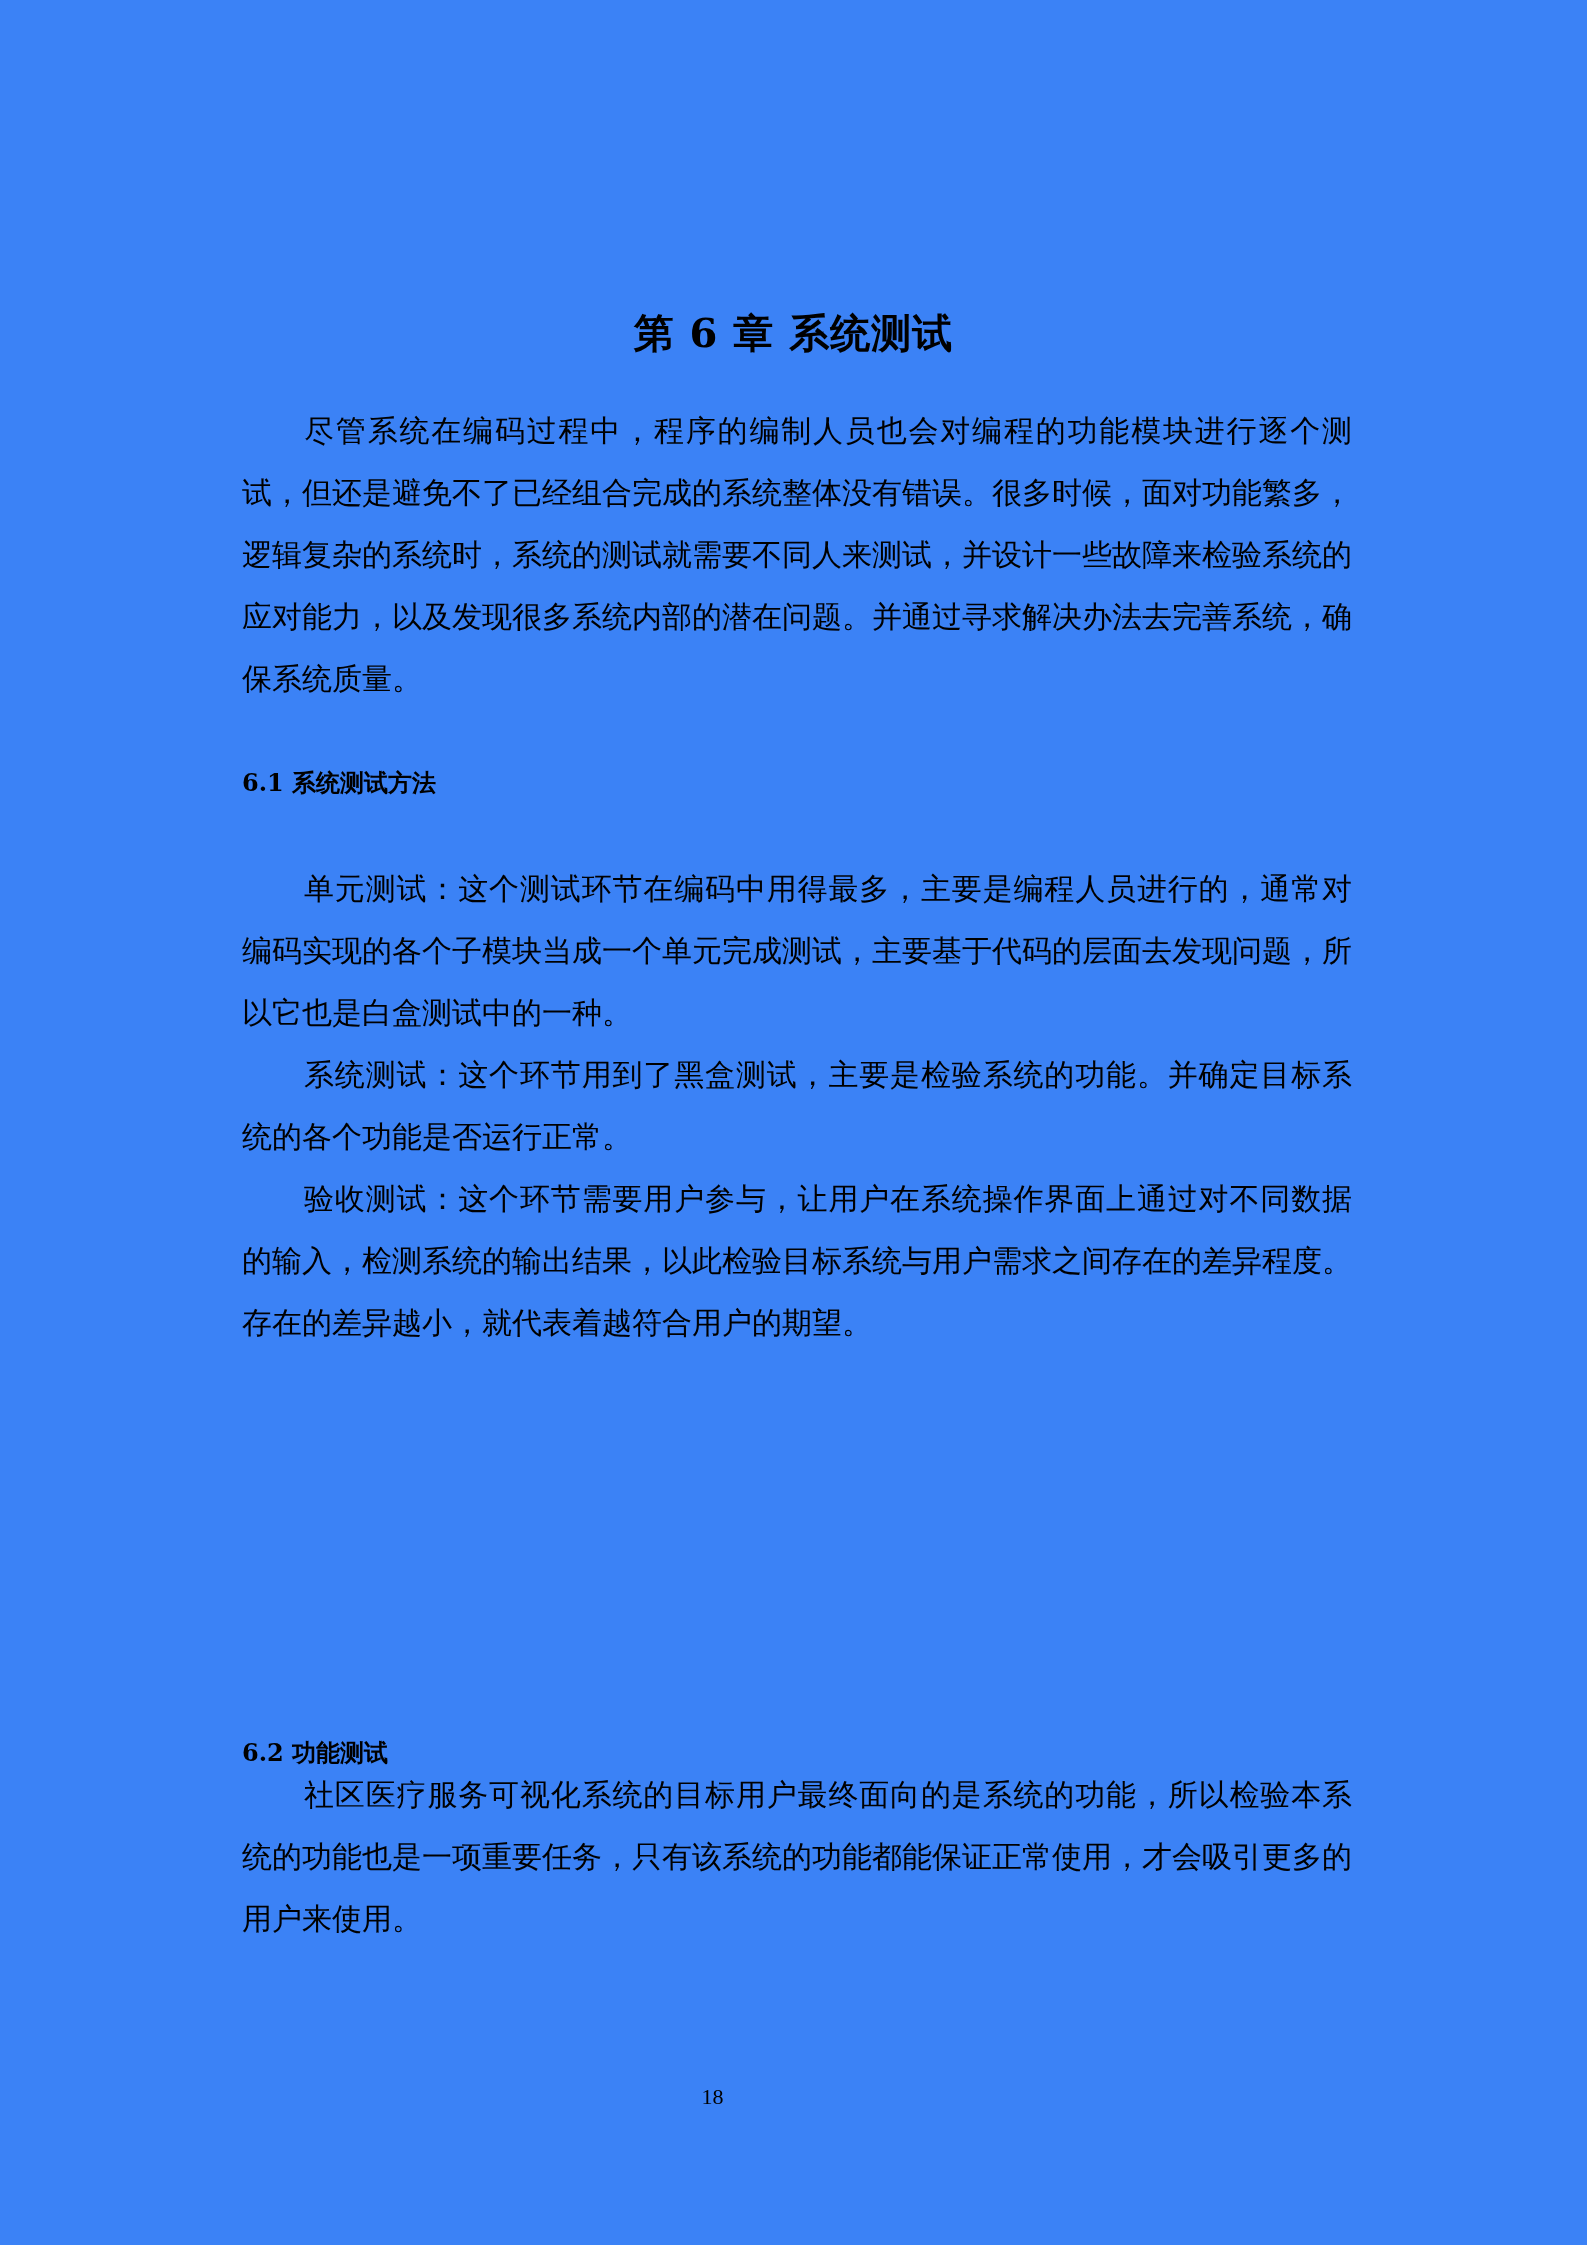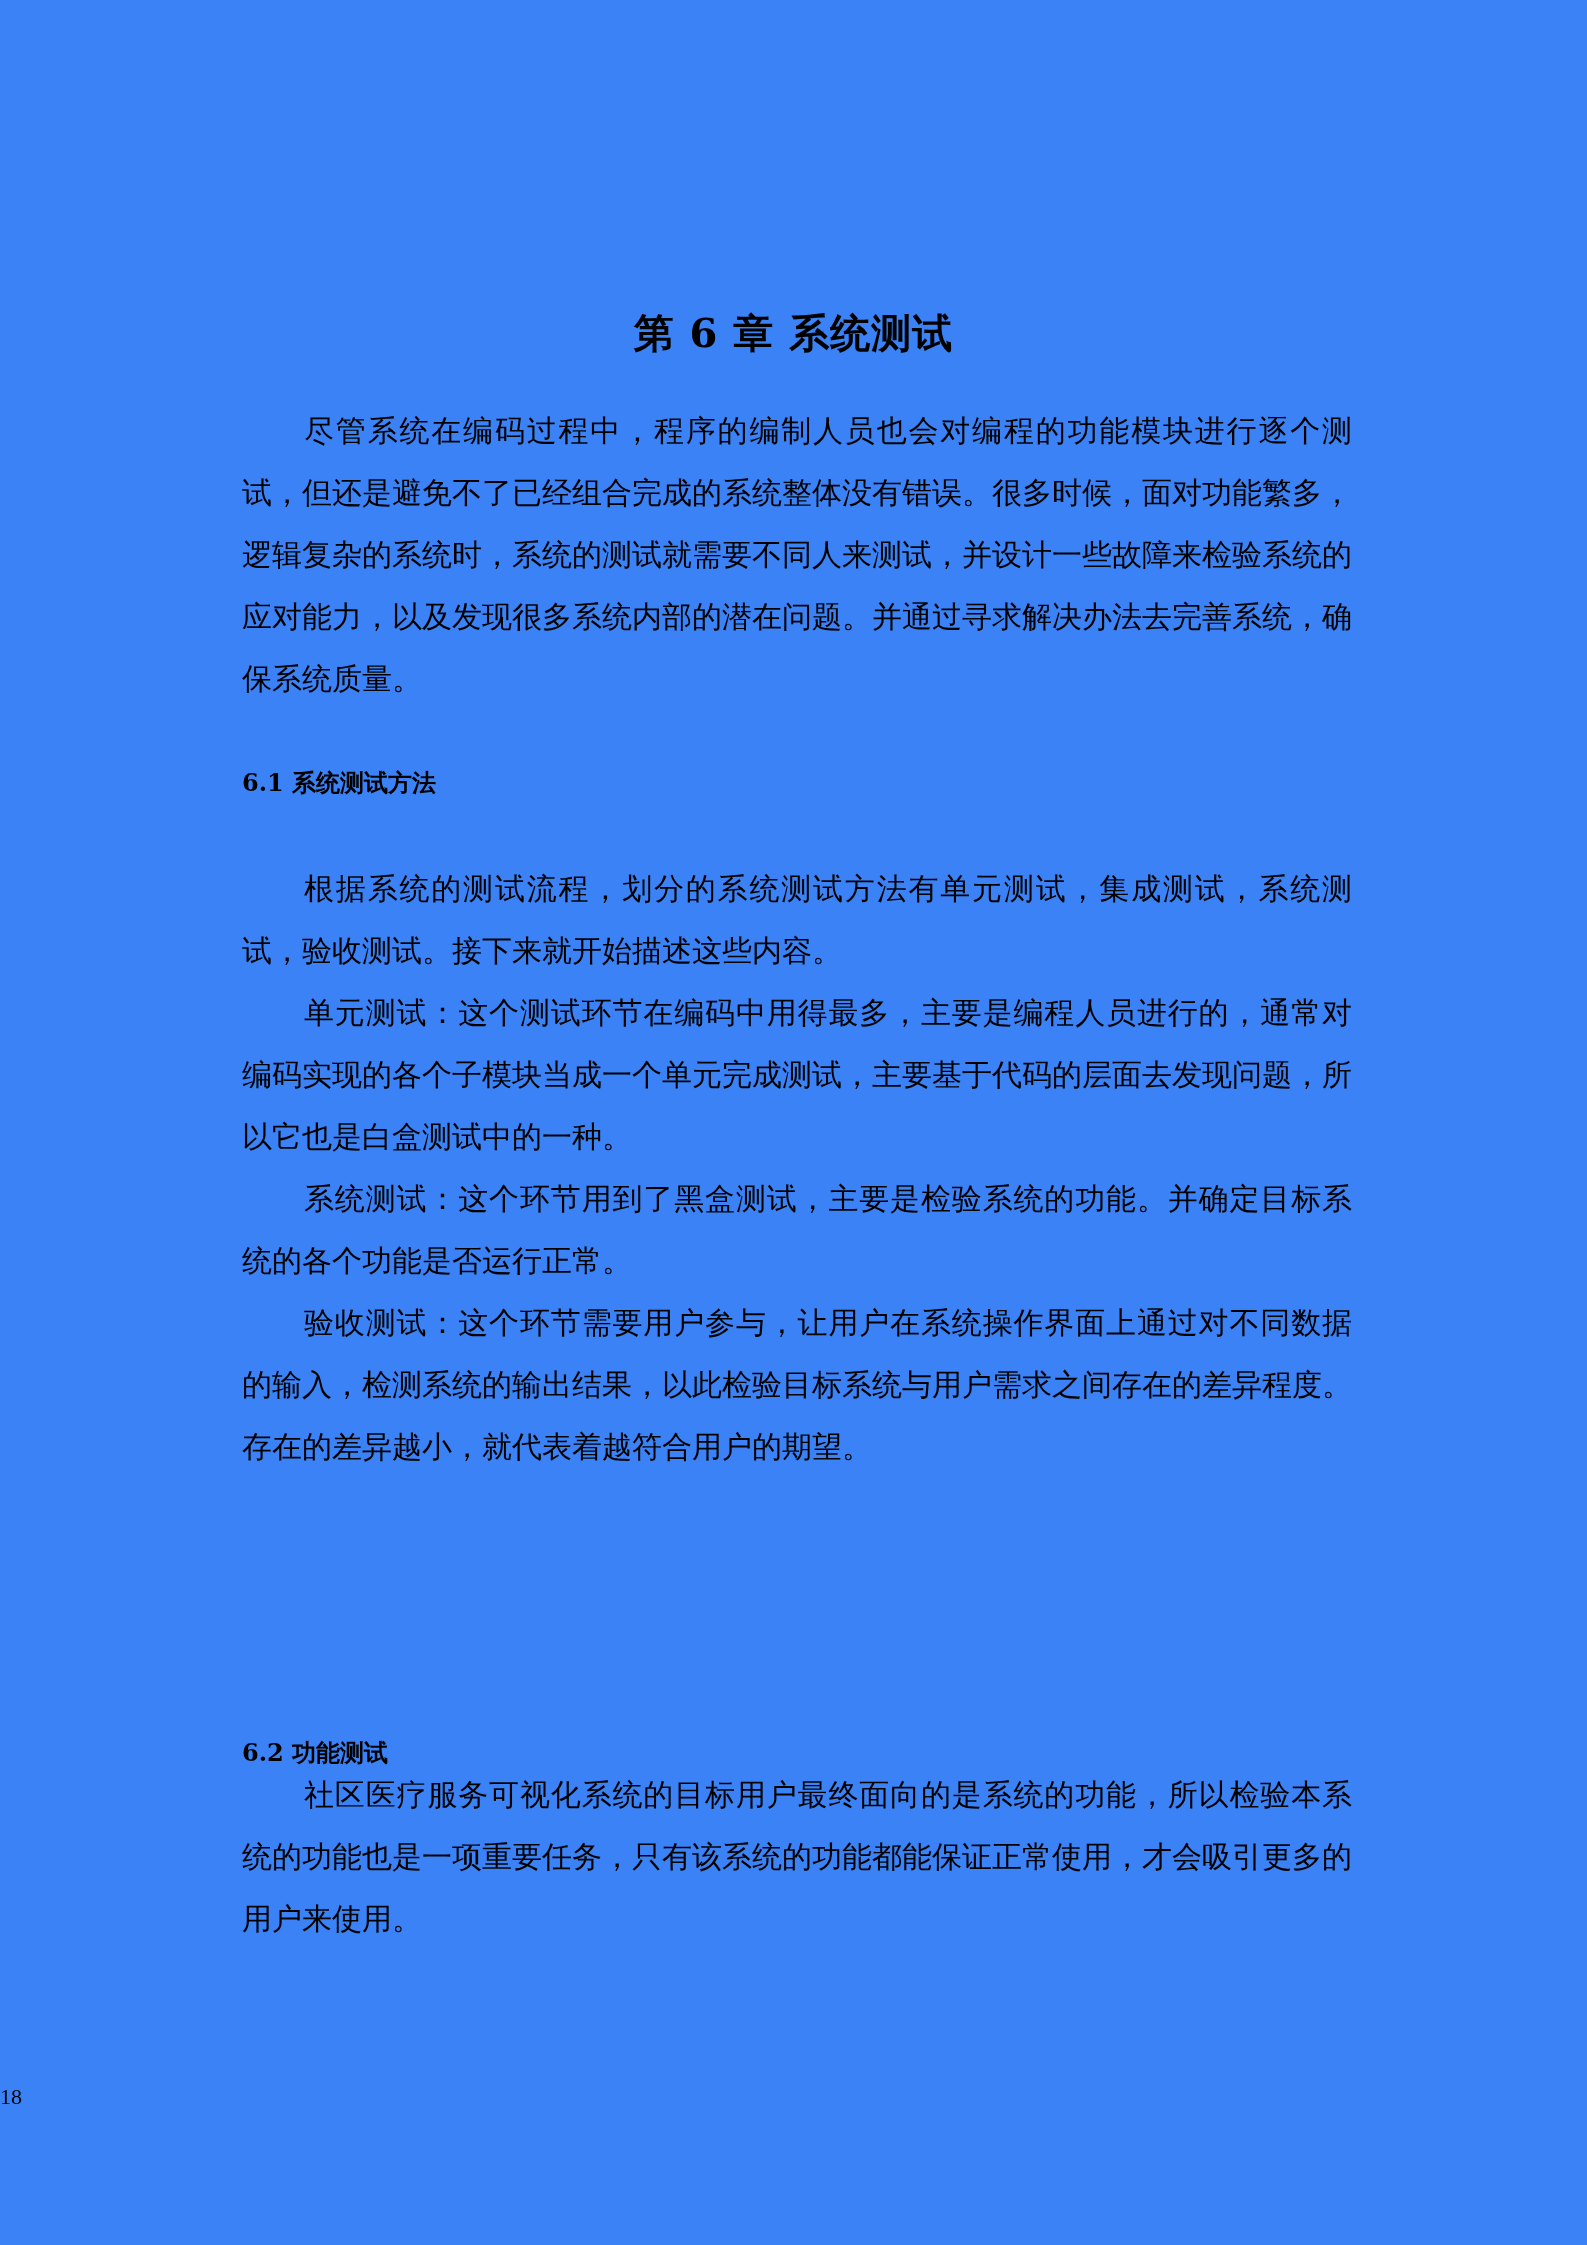--- a/index.html
+++ b/index.html
@@ -5,40 +5,39 @@
   html, body { margin: 0; padding: 0; background: #ffffff; }
   body { width: 1587px; height: 2245px; position: relative; overflow: hidden;
          font-family: "DejaVu Serif", "Liberation Serif", serif; color: #000; }
   .page { position: absolute; left: 0; top: 0; width: 1587px; height: 2245px; background: #3b82f6; }
   .chapter-title { position: absolute; top: 278px; left: 0; width: 1587px; text-align: center;
                    font-size: 40px; font-weight: bold; letter-spacing: 1px; line-height: 56px; }
   .content { position: absolute; left: 242px; width: 1110px; }
   .para { font-size: 30px; line-height: 62px; text-align: justify; margin: 0; }
   .para.indent { text-indent: 62px; }
   .section-heading { font-size: 24px; font-weight: bold; line-height: 50px; margin: 0; }
-  .page-number { position: absolute; top: 2084px; left: 0; width: 1425px; text-align: left;
+  .page-number { position: absolute; top: 2084px; left: 0; width: 1425px; text-align: center;
                  font-size: 22px; font-family: "Liberation Serif", serif; }
 </style>
 </head>
 <body>
 
 <div class="page">
 
   <h1 class="chapter-title">第 6 章  系统测试</h1>
 
   <div class="content" style="top:400px;font-family:Liberation Serif, serif;">
     <p class="para indent">尽管系统在编码过程中，程序的编制人员也会对编程的功能模块进行逐个测试，但还是避免不了已经组合完成的系统整体没有错误。很多时候，面对功能繁多，逻辑复杂的系统时，系统的测试就需要不同人来测试，并设计一些故障来检验系统的应对能力，以及发现很多系统内部的潜在问题。并通过寻求解决办法去完善系统，确保系统质量。</p>
   </div>
 
   <div class="content" style="top:758px;">
     <h2 class="section-heading">6.1  系统测试方法</h2>
   </div>
 
   <div class="content" style="top:858px;">
-    <p class="para indent">根据系统的测试流程，划分的系统测试方法有单元测试，集成测试，系统测试，验收测试。接下来就开始描述这些内容。</p>
     <p class="para indent">单元测试：这个测试环节在编码中用得最多，主要是编程人员进行的，通常对编码实现的各个子模块当成一个单元完成测试，主要基于代码的层面去发现问题，所以它也是白盒测试中的一种。</p>
     <p class="para indent">系统测试：这个环节用到了黑盒测试，主要是检验系统的功能。并确定目标系统的各个功能是否运行正常。</p>
     <p class="para indent">验收测试：这个环节需要用户参与，让用户在系统操作界面上通过对不同数据的输入，检测系统的输出结果，以此检验目标系统与用户需求之间存在的差异程度。存在的差异越小，就代表着越符合用户的期望。</p>
   </div>
 
   <div class="content" style="top:1728px;">
     <h2 class="section-heading">6.2  功能测试</h2>
   </div>
 
   <div class="content" style="top:1764px;">

